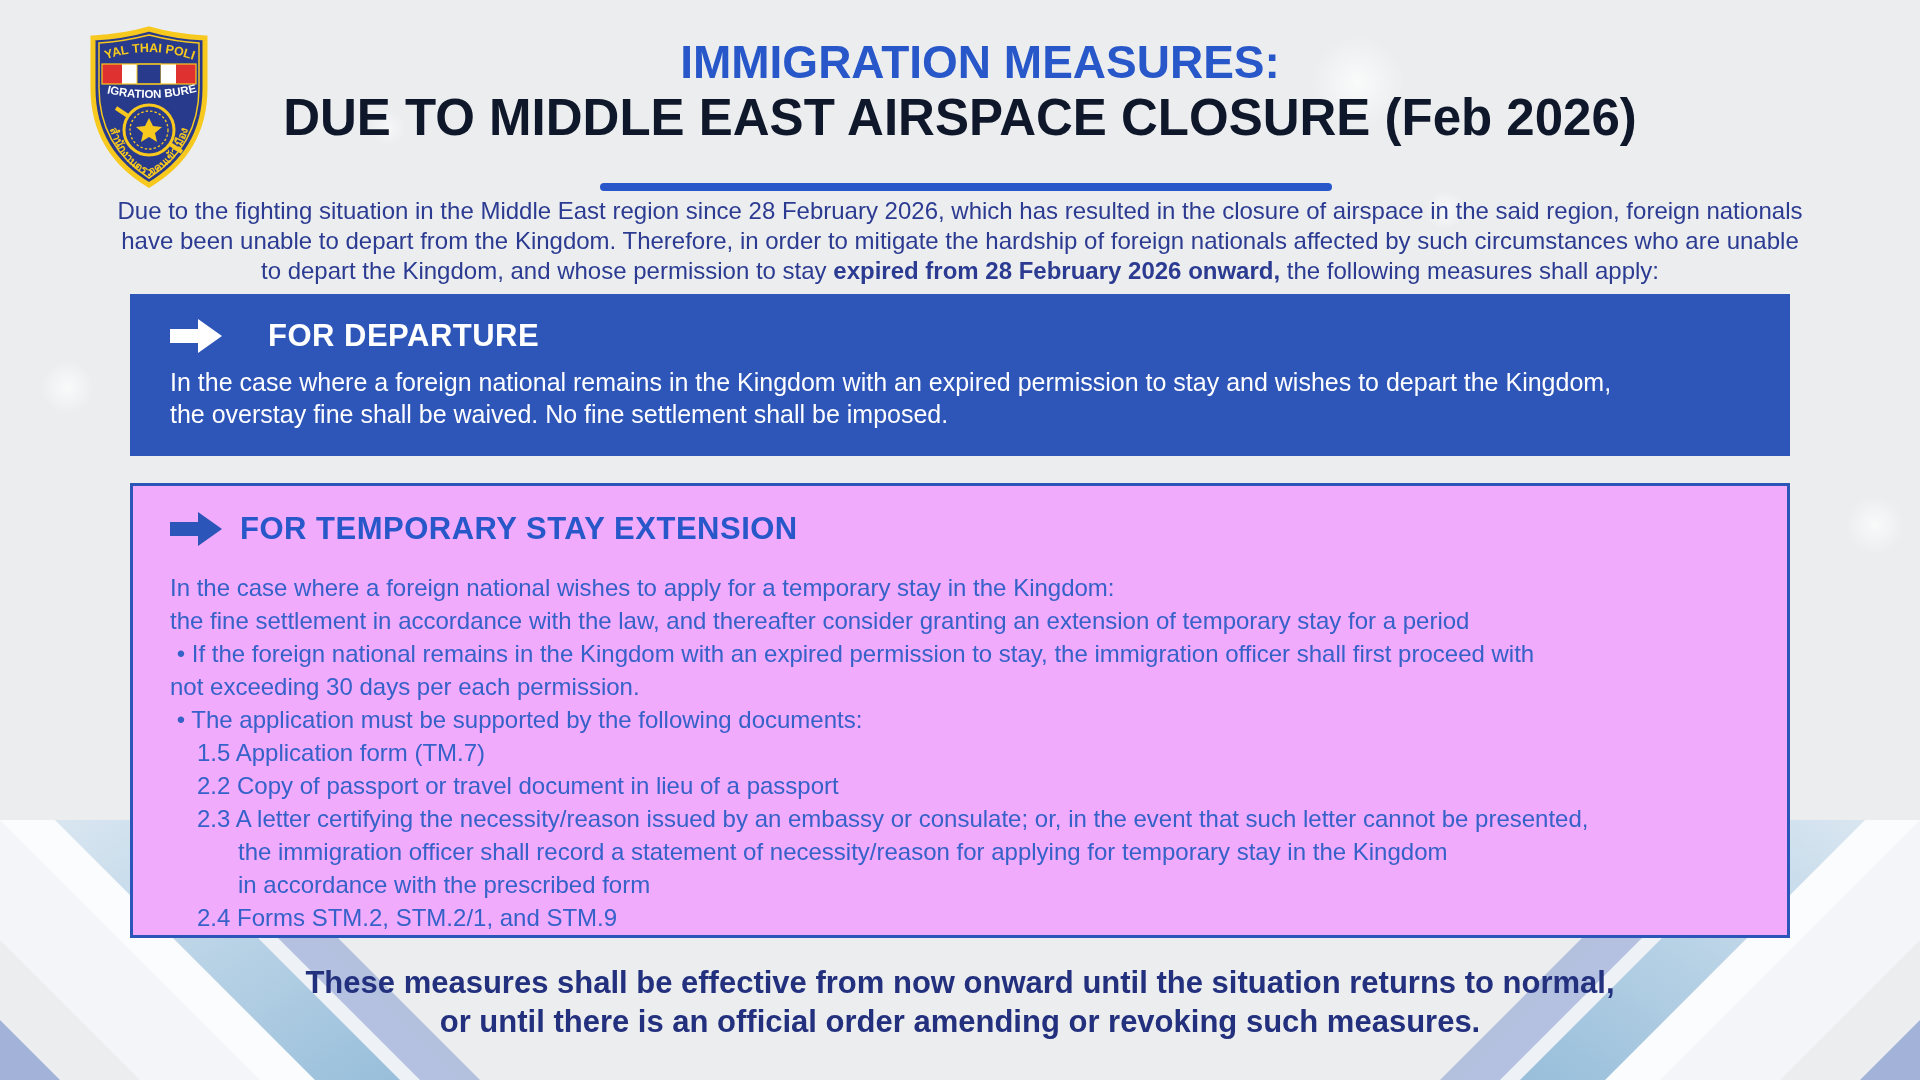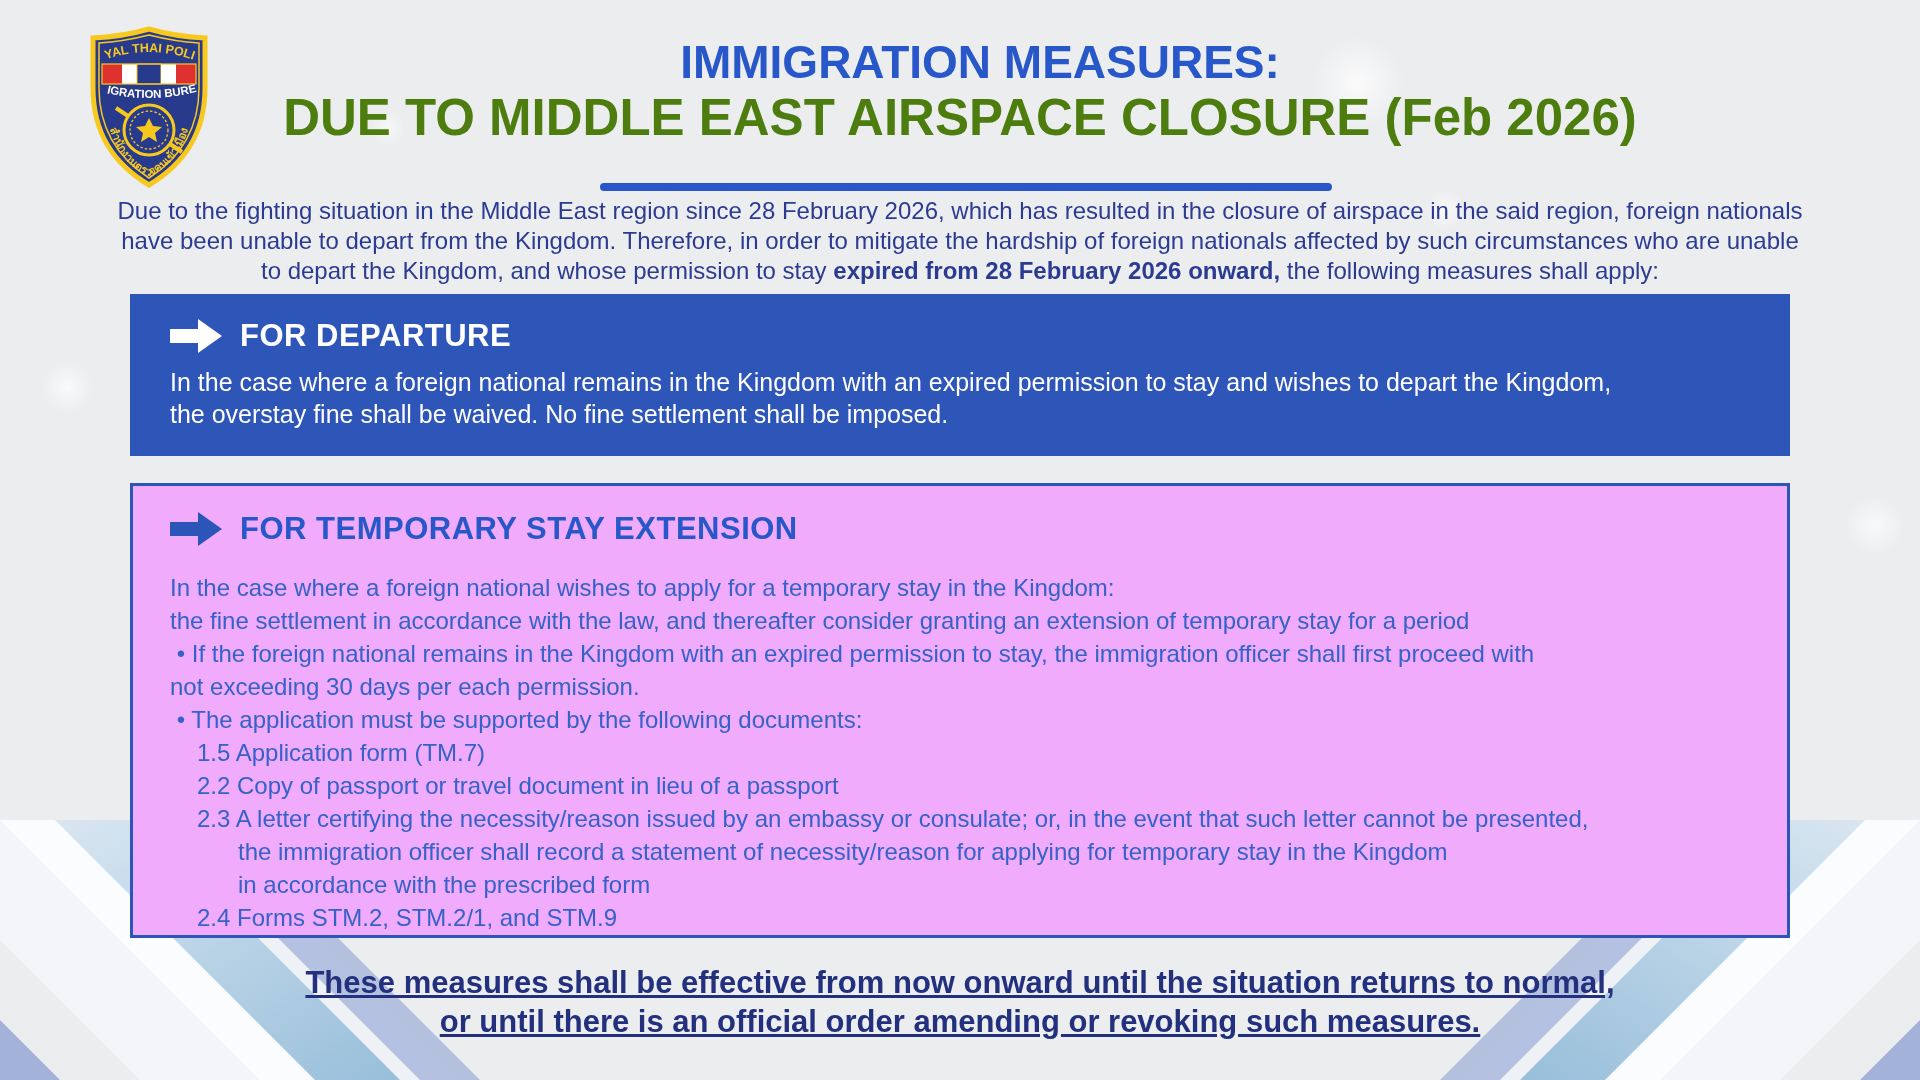--- a/index.html
+++ b/index.html
@@ -4,47 +4,47 @@
 <style>
   html,body{margin:0;padding:0;}
   body{width:1920px;height:1080px;overflow:hidden;font-family:"Liberation Sans",sans-serif;}
   .page{position:relative;width:1920px;height:1080px;background:#ecedef;overflow:hidden;}
   .bokeh{position:absolute;border-radius:50%;pointer-events:none;}
   
   .badge{position:absolute;left:88px;top:26px;width:122px;height:162px;}
   
   .title-wrap{position:absolute;left:0;top:36px;width:1920px;text-align:center;}
   .title-line1{font-size:46px;font-weight:bold;letter-spacing:0px;color:#2757c8;line-height:52px;padding-left:40px;}
-  .title-line2{font-size:51px;font-weight:bold;letter-spacing:0px;color:#4d7c0f;line-height:56px;margin-top:2px;}
+  .title-line2{font-size:51px;font-weight:bold;letter-spacing:0px;color:#0f172a;line-height:56px;margin-top:2px;}
   .title-underline{position:absolute;left:600px;top:183px;width:732px;height:8px;border-radius:5px;background:#2757c8;}
   
   .intro{position:absolute;left:30px;top:196px;width:1860px;text-align:center;
          font-size:24px;line-height:30px;color:#2c3b92;}
   .intro b{font-weight:bold;}
   
   .box1{position:absolute;left:130px;top:294px;width:1660px;height:162px;background:#2e55b8;}
   .box-head{position:absolute;display:flex;align-items:center;gap:18px;}
   .box1 .box-head{left:40px;top:24px;}
   .box-head .head-label{font-size:31px;font-weight:bold;letter-spacing:0.5px;}
-  .box1 .head-label{color:#ffffff;}
+  .box1 .head-label{color:#ffffff;margin-left:28px;}
   .box1-body{position:absolute;left:40px;top:72px;width:1590px;color:#ffffff;
              font-size:25px;line-height:32px;}
   .box2{position:absolute;left:130px;top:483px;width:1660px;height:455px;background:#f0abfc;
         border:3px solid #2b55b8;box-sizing:border-box;}
   .box2 .box-head{left:37px;top:25px;}
   .box2 .head-label{color:#2757c8;}
   .box2-body{position:absolute;left:37px;top:85px;width:1590px;color:#3561c9;
              font-size:24px;line-height:33px;}
   .ext-line{white-space:pre;}
   .ind0{padding-left:0px;}
   .ind1{padding-left:27px;}
   .ind2{padding-left:68px;}
   
   .footer{position:absolute;left:0;top:963px;width:1920px;text-align:center;
-          font-size:31px;font-weight:bold;color:#22307e;line-height:39px;text-decoration:underline;}
+          font-size:31px;font-weight:bold;color:#22307e;line-height:39px;}
   
   .corner{position:absolute;bottom:0;pointer-events:none;}
   .corner-left{left:-60px;}
   .corner-right{right:-60px;transform:scaleX(-1);}
   .arrow-icon{flex:0 0 auto;}
 </style>
 </head>
 <body>
 
 <div class="page">

